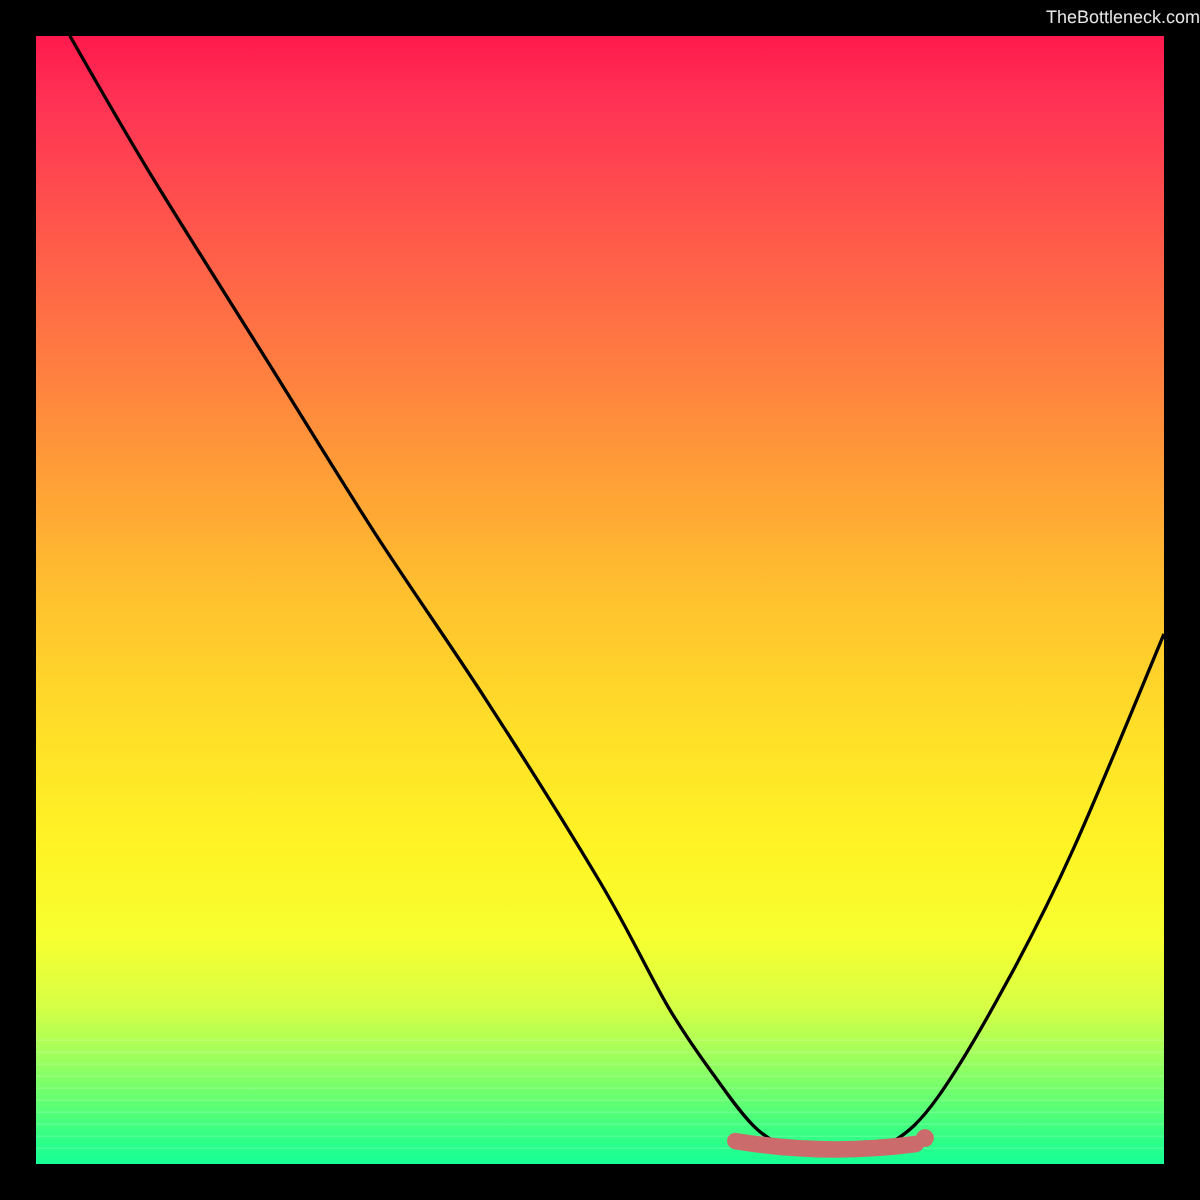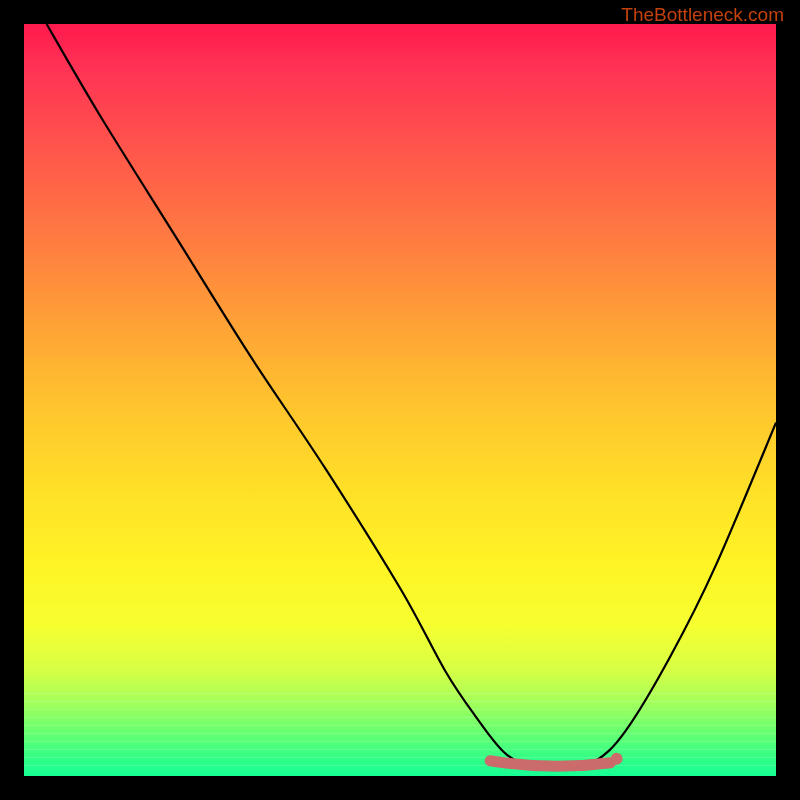--- a/index.html
+++ b/index.html
@@ -7,23 +7,23 @@
     width: 800px;
     height: 800px;
     background: #000;
     font-family: Arial, sans-serif;
     position: relative;
     overflow: hidden;
   }
   .watermark {
     position: absolute;
     top: 4px;
-    right: 16px;
-    color: #c2410c;
-    font-size: 19px;
+    right: 0;
+    color: #e5e5e5;
+    font-size: 12px;
     z-index: 10;
   }
   .plot-area {
     position: absolute;
     left: 24px;
     top: 24px;
     width: 752px;
     height: 752px;
     background: linear-gradient(to bottom,
       #ff1a4d 0%,

